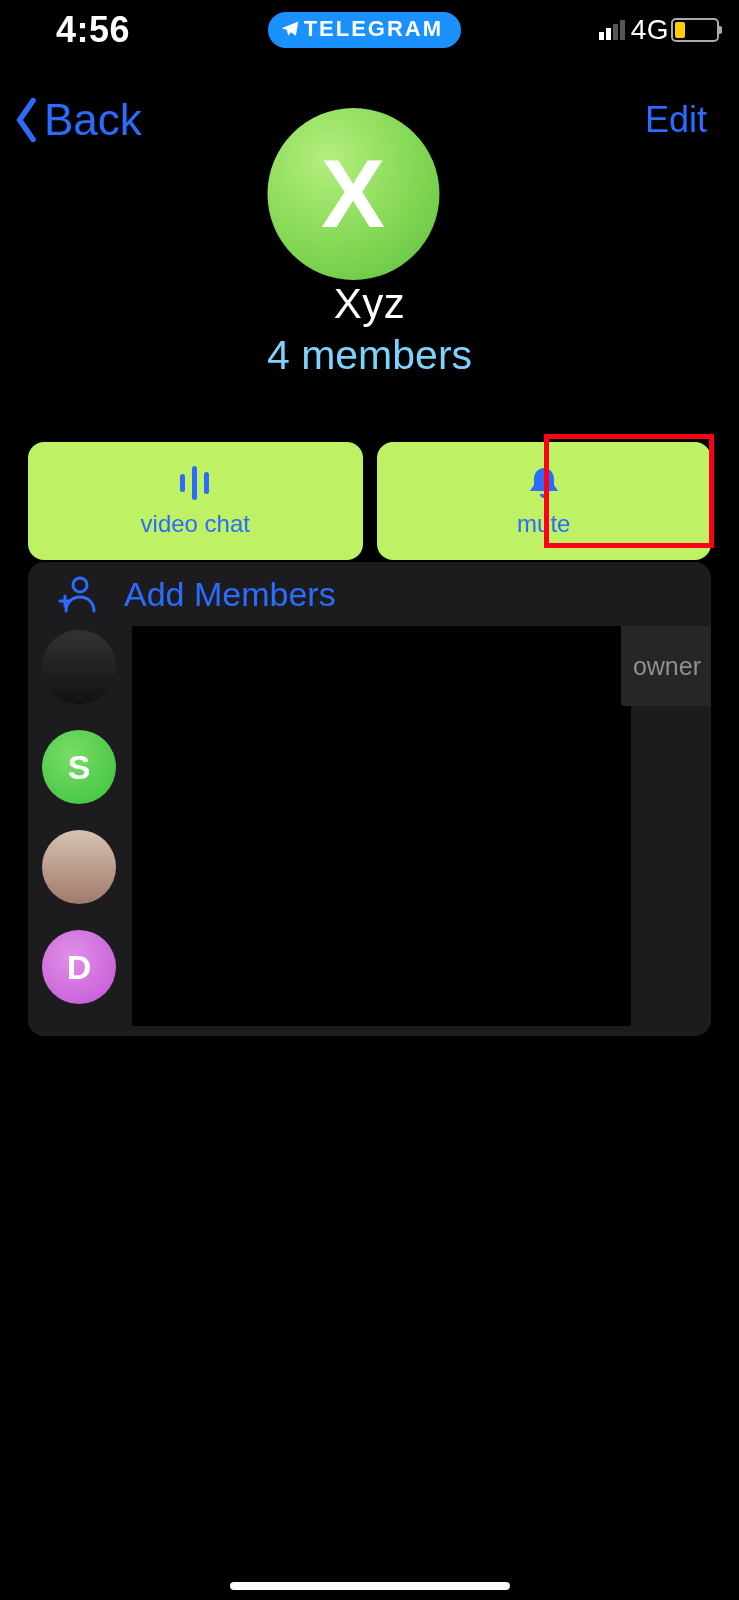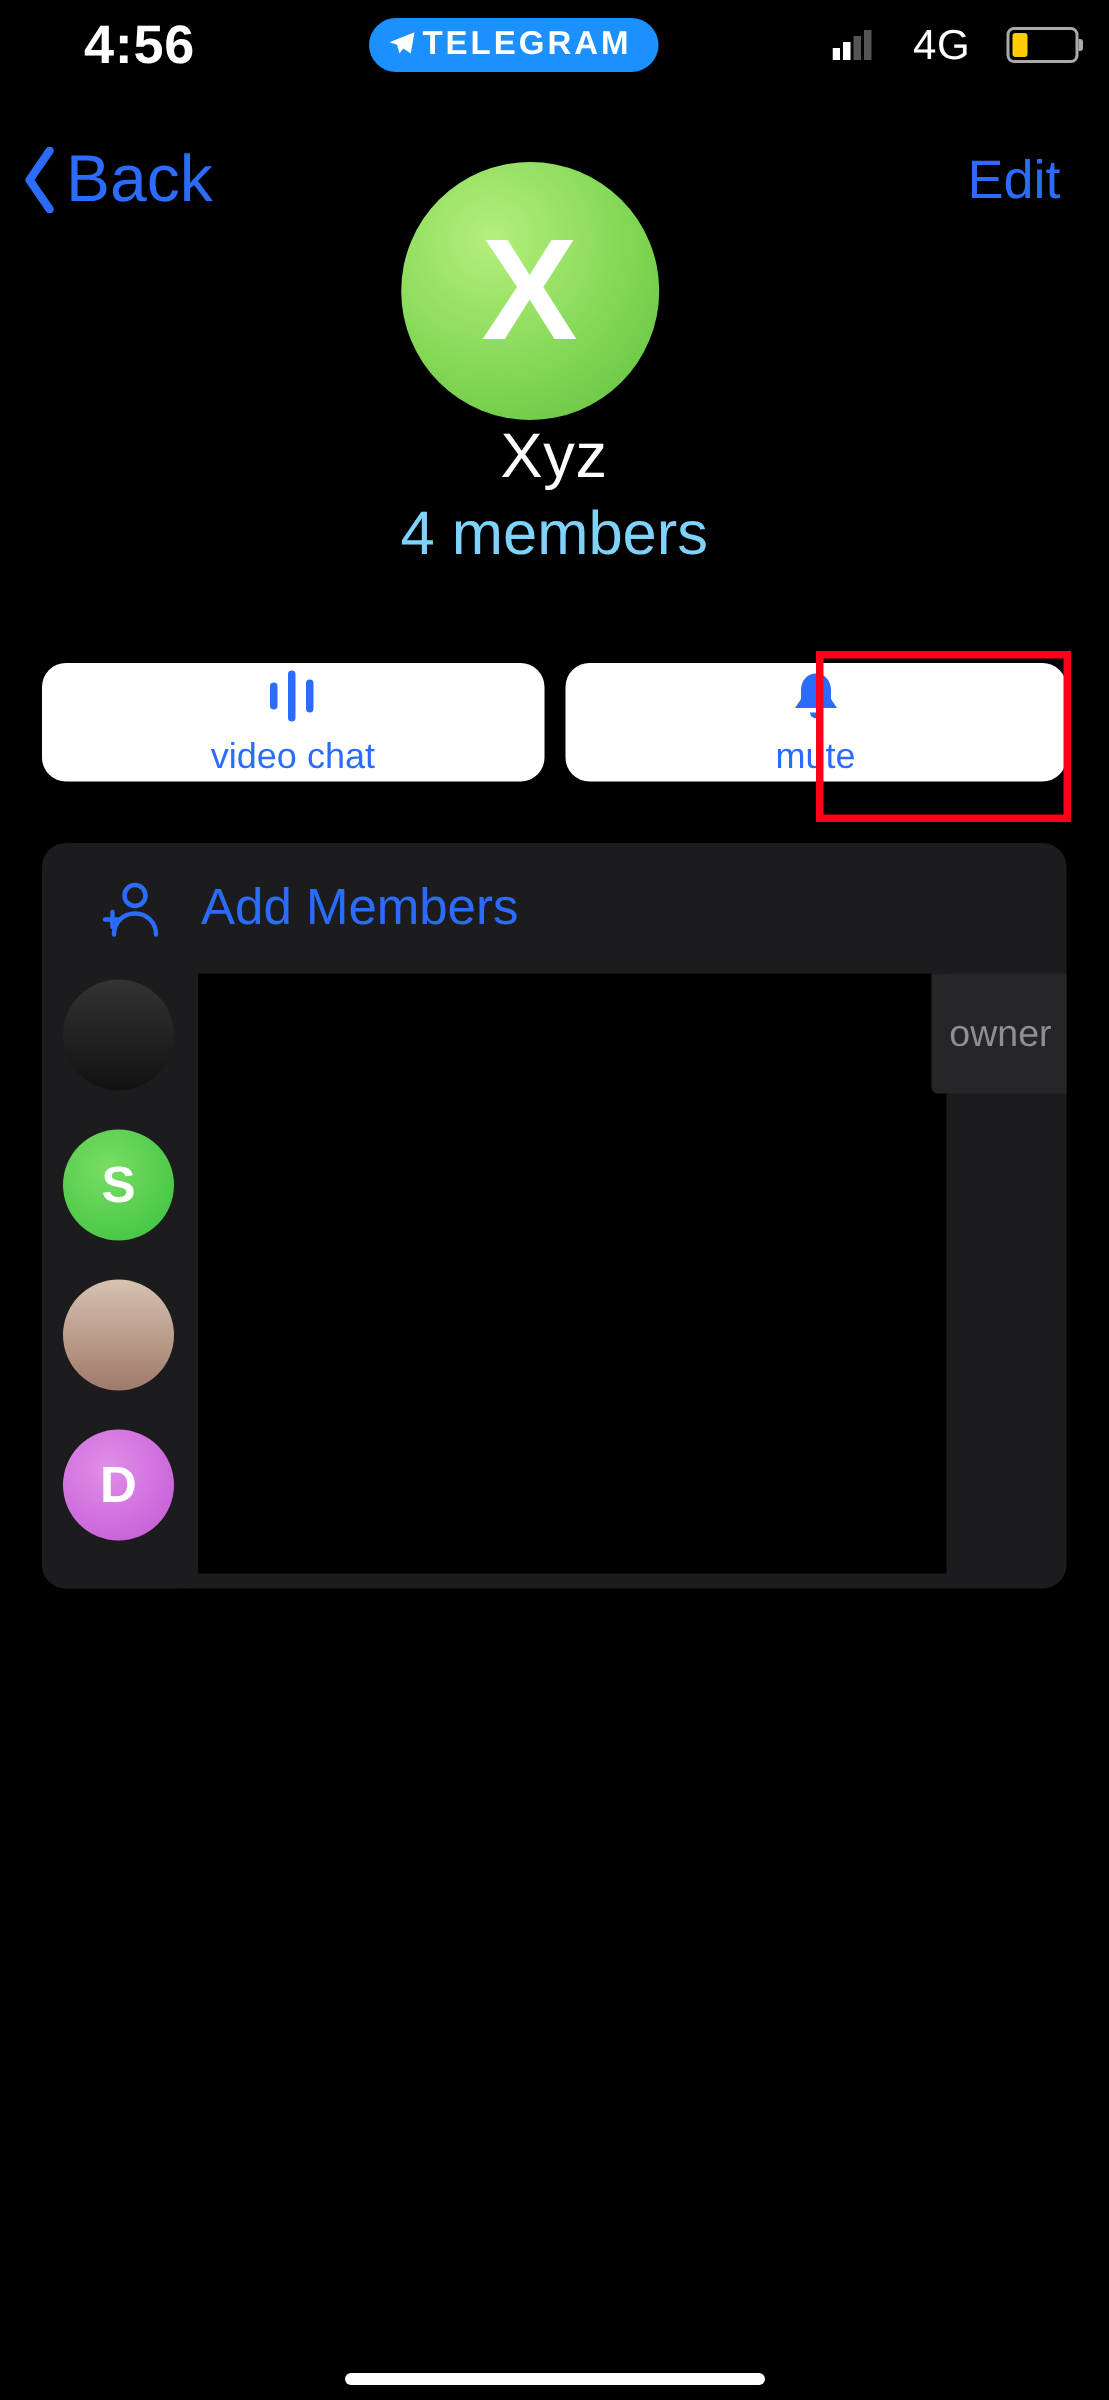--- a/index.html
+++ b/index.html
@@ -3,47 +3,47 @@
 <meta charset="utf-8">
 <style>
   * { margin: 0; padding: 0; box-sizing: border-box; }
   html, body { width: 739px; height: 1600px; background: #000; font-family: -apple-system, "Helvetica Neue", sans-serif; color: #fff; overflow: hidden; }
   .screen { position: relative; width: 100%; height: 100%; }
 
   
   .statusbar { position: absolute; top: 0; left: 0; right: 0; height: 60px; display: flex; align-items: center; justify-content: space-between; padding: 0 20px 0 56px; }
   .sb-time { font-size: 36px; font-weight: 600; letter-spacing: 0.5px; }
   .sb-pill { background: #1a91ff; border-radius: 999px; padding: 4px 18px 6px 12px; display: flex; align-items: center; gap: 4px; font-size: 22px; font-weight: 700; letter-spacing: 2px; }
-  .sb-right { display: flex; align-items: center; gap: 24px; font-size: 26px; font-weight: 500; }
+  .sb-right { display: flex; align-items: center; gap: 2px; font-size: 26px; font-weight: 500; }
   .sb-4g { font-size: 28px; font-weight: 500; letter-spacing: 0.5px; }
   .battery { width: 48px; height: 24px; border: 2px solid #aaa; border-radius: 5px; position: relative; display: inline-block; }
   .battery::after { content: ""; position: absolute; right: -5px; top: 6px; width: 3px; height: 8px; background: #aaa; border-radius: 0 2px 2px 0; }
   .battery-fill { position: absolute; left: 2px; top: 2px; bottom: 2px; width: 22%; background: #ffcc00; border-radius: 2px; }
 
   
   .navrow { position: absolute; top: 90px; left: 0; right: 0; height: 60px; display: flex; align-items: center; justify-content: space-between; padding: 0 32px 0 12px; }
   .back { display: flex; align-items: center; gap: 2px; color: #2b6cff; font-size: 44px; }
   .back svg { width: 30px; height: 44px; }
   .edit { color: #2b6cff; font-size: 36px; }
 
   
   .avatar-wrap { position: absolute; top: 108px; left: 50%; transform: translateX(-50%); text-align: center; }
   .grp-avatar { width: 172px; height: 172px; border-radius: 50%; background: radial-gradient(circle at 35% 30%, #b4ef7c 0%, #7fd552 60%, #5fbf3f 100%); display: flex; align-items: center; justify-content: center; font-size: 96px; font-weight: 700; color: #fff; }
   .grp-name { font-size: 42px; font-weight: 500; letter-spacing: 0.5px; }
   .grp-sub { margin-top: 4px; font-size: 41px; color: #7dd3fc; }
 
   
   .actions { position: absolute; top: 442px; left: 28px; right: 28px; display: flex; gap: 14px; }
-  .actbtn { flex: 1; height: 79px; background: #ffffff; border-radius: 16px; display: flex; flex-direction: column; align-items: center; justify-content: center; gap: 8px; color: #2b6cff; font-size: 24px; }
+  .actbtn { flex: 1; height: 118px; background: #bef264; border-radius: 16px; display: flex; flex-direction: column; align-items: center; justify-content: center; gap: 8px; color: #2b6cff; font-size: 24px; }
   .actbtn svg { width: 42px; height: 38px; }
   .highlight-box { position: absolute; top: 434px; left: 544px; width: 170px; height: 114px; border: 5px solid #ff0019; pointer-events: none; }
 
   
   .members-panel { position: absolute; top: 562px; left: 28px; right: 28px; background: #1c1c1e; border-radius: 16px; padding-bottom: 10px; }
-  .addrow { height: 87px; display: flex; align-items: center; gap: 28px; padding: 0 36px; color: #2b6cff; font-size: 34px; }
+  .addrow { height: 64px; display: flex; align-items: center; gap: 28px; padding: 0 26px; color: #2b6cff; font-size: 34px; }
   .addrow svg { width: 42px; height: 42px; }
 
   .member-strip { position: relative; height: 400px; padding-left: 24px; }
   .strip-bg { position: absolute; top: 0; left: 0; width: 104px; bottom: -10px; background: #1c1c1e; border-radius: 0 0 16px 16px; }
   .black-cover { position: absolute; top: 0; left: 104px; right: 80px; bottom: 0; background: #000; }
   .role-box { position: absolute; top: 0; right: 0; width: 90px; height: 80px; background: #262628; display: flex; align-items: center; justify-content: flex-end; padding-right: 10px; color: #8e8e93; font-size: 25px; border-radius: 0 0 0 4px; }
   .member-avatars { position: absolute; left: 14px; top: 4px; display: flex; flex-direction: column; gap: 26px; }
   .mavatar { width: 74px; height: 74px; border-radius: 50%; display: flex; align-items: center; justify-content: center; font-size: 34px; font-weight: 600; color: #fff; }
   .m1 { background: linear-gradient(180deg,#333 0%, #111 100%); }
   .m2 { background: radial-gradient(circle at 40% 35%, #7add66 0%, #39c13c 100%); }

